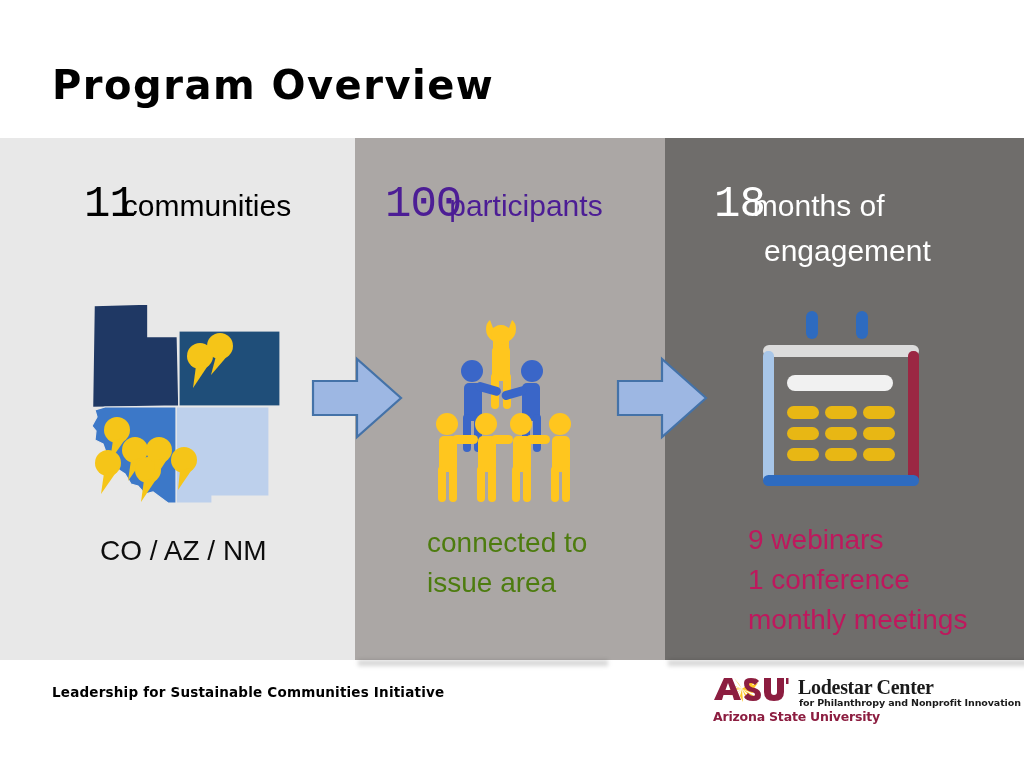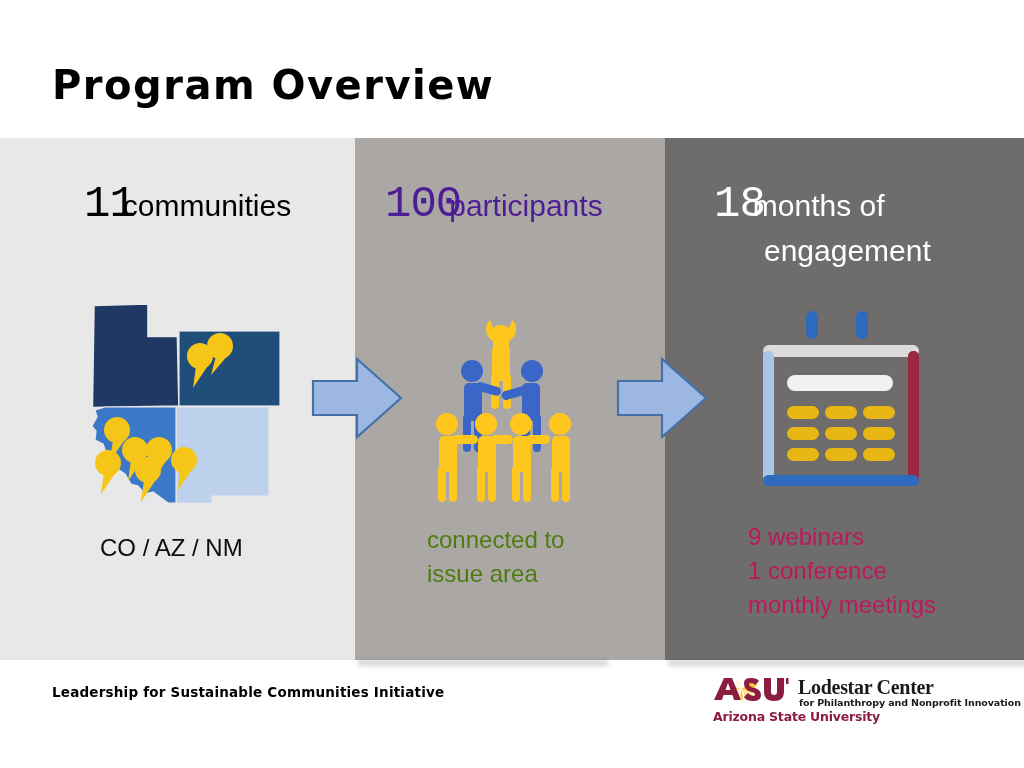--- a/index.html
+++ b/index.html
@@ -75,21 +75,21 @@
   #head-engagement .line2 {
     display: block;
     font-size: 30px;
     margin-left: 50px;
     margin-top: 10px;
   }
 
   
   .caption {
     position: absolute;
-    font-size: 24px;
+    font-size: 28px;
     line-height: 1.42;
     white-space: pre-line;
   }
   #caption-communities { left: 100px; top: 531px; color: #0d0d0d; }
   #caption-participants{ left: 427px; top: 523px; color: #4d7c0f; }
   #caption-engagement  { left: 748px; top: 520px; color: #be185d; }
 
   
   .arrow {
     position: absolute;

